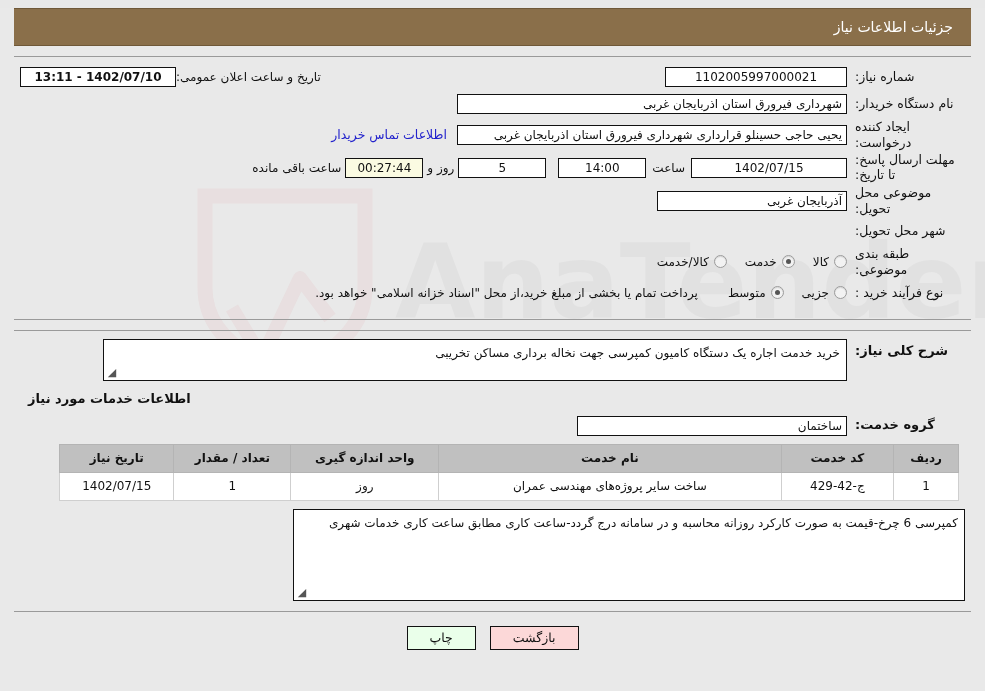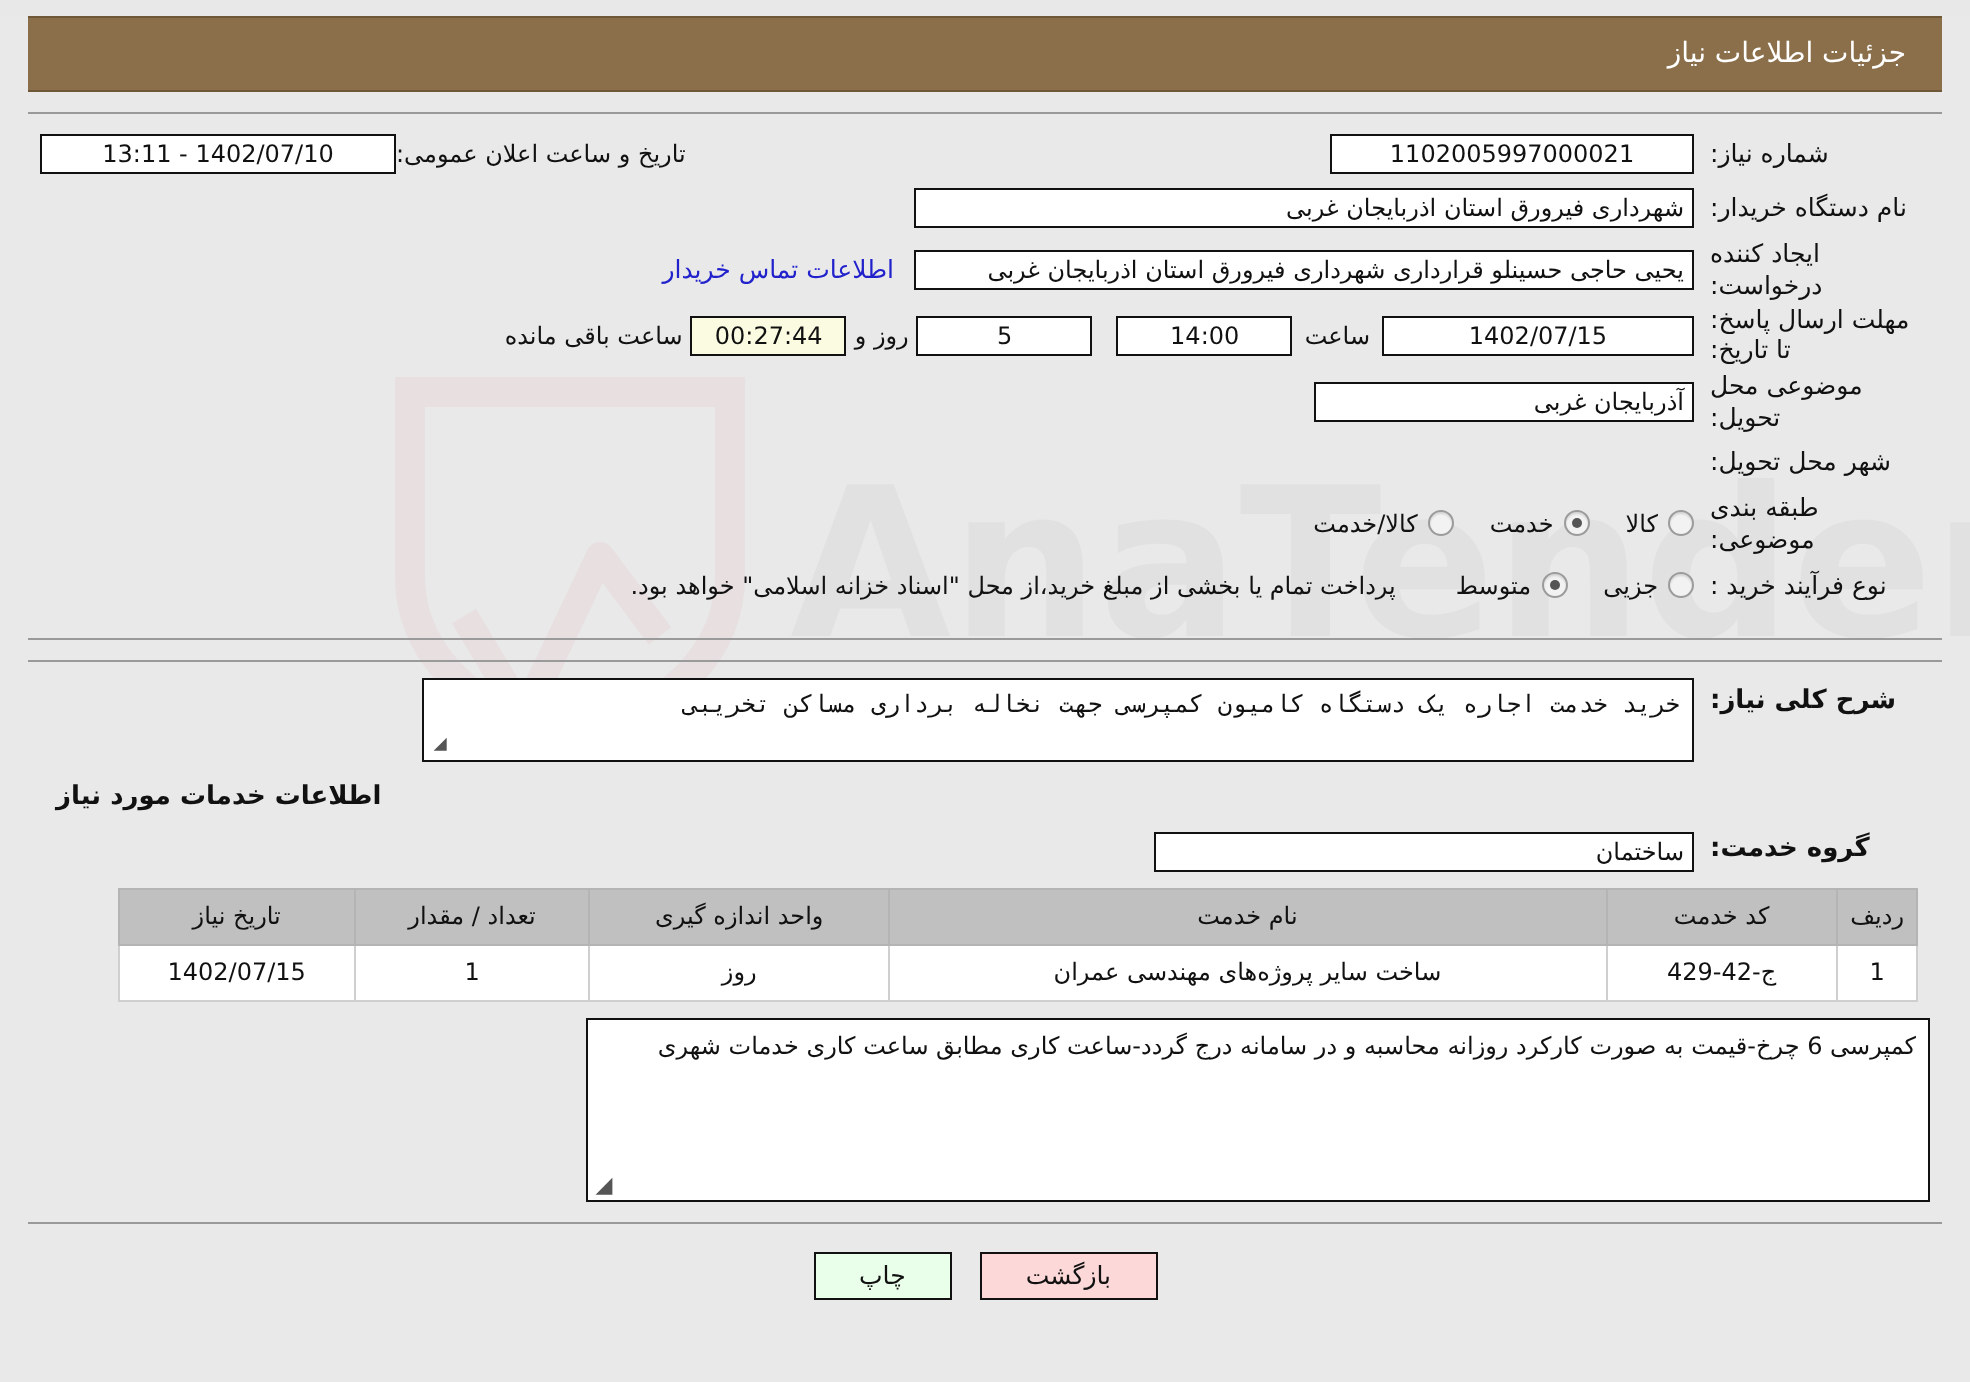--- a/index.html
+++ b/index.html
@@ -97,21 +97,21 @@
   .fld.ctr { text-align: center; }
   .fld.yellow { background: #fbfbe2; }
 
   .w-need  { width: 182px; }
   .w-long  { width: 390px; }
   .w-date  { width: 156px; }
   .w-prov  { width: 190px; }
   .w-time  { width: 88px; }
   .w-days  { width: 88px; }
   .w-timer { width: 78px; }
-  .w-ann   { width: 178px; }
+  .w-ann   { width: 156px; font-weight: bold; }
   .w-group { width: 270px; }
 
   .sep { padding: 0 6px; font-size: 12px; color:#111; }
   .sep.tight { padding: 0 4px; }
 
   .link {
     color: #2222cc;
     font-size: 12.5px;
     text-decoration: none;
     cursor: pointer;
@@ -183,21 +183,21 @@
   .ta .grip {
     position: absolute;
     left: 2px; bottom: 1px;
     width: 12px; height: 12px;
     color: #555;
     font-size: 11px;
     line-height: 12px;
     text-align: center;
     cursor: nwse-resize;
   }
-  .ta-small { width: 636px; height: 42px; font-family: Liberation Mono, monospace; }
+  .ta-small { width: 744px; height: 42px; }
   .ta-big   { width: 672px; height: 92px; }
 
   .section-title {
     font-size: 13px;
     font-weight: bold;
     color: #111;
     text-align: left;
     padding-left: 8px;
     margin: 10px 0 8px 0;
   }
@@ -208,24 +208,24 @@
     border-collapse: collapse;
     width: 900px;
     margin: 0 6px;
     direction: rtl;
     background: #fff;
   }
   table.grid th {
     background: #c0c0c0;
     border: 1px solid #b4b4b4;
     font-size: 12px;
-    font-weight: normal;
+    font-weight: bold;
     color: #111;
     height: 28px;
-    padding: 0 6px;
+    padding: 0 16px;
     text-align: center;
     white-space: nowrap;
   }
   table.grid td {
     background: #fff;
     border: 1px solid #cfcfcf;
     font-size: 12px;
     color: #111;
     height: 28px;
     padding: 0 6px;

